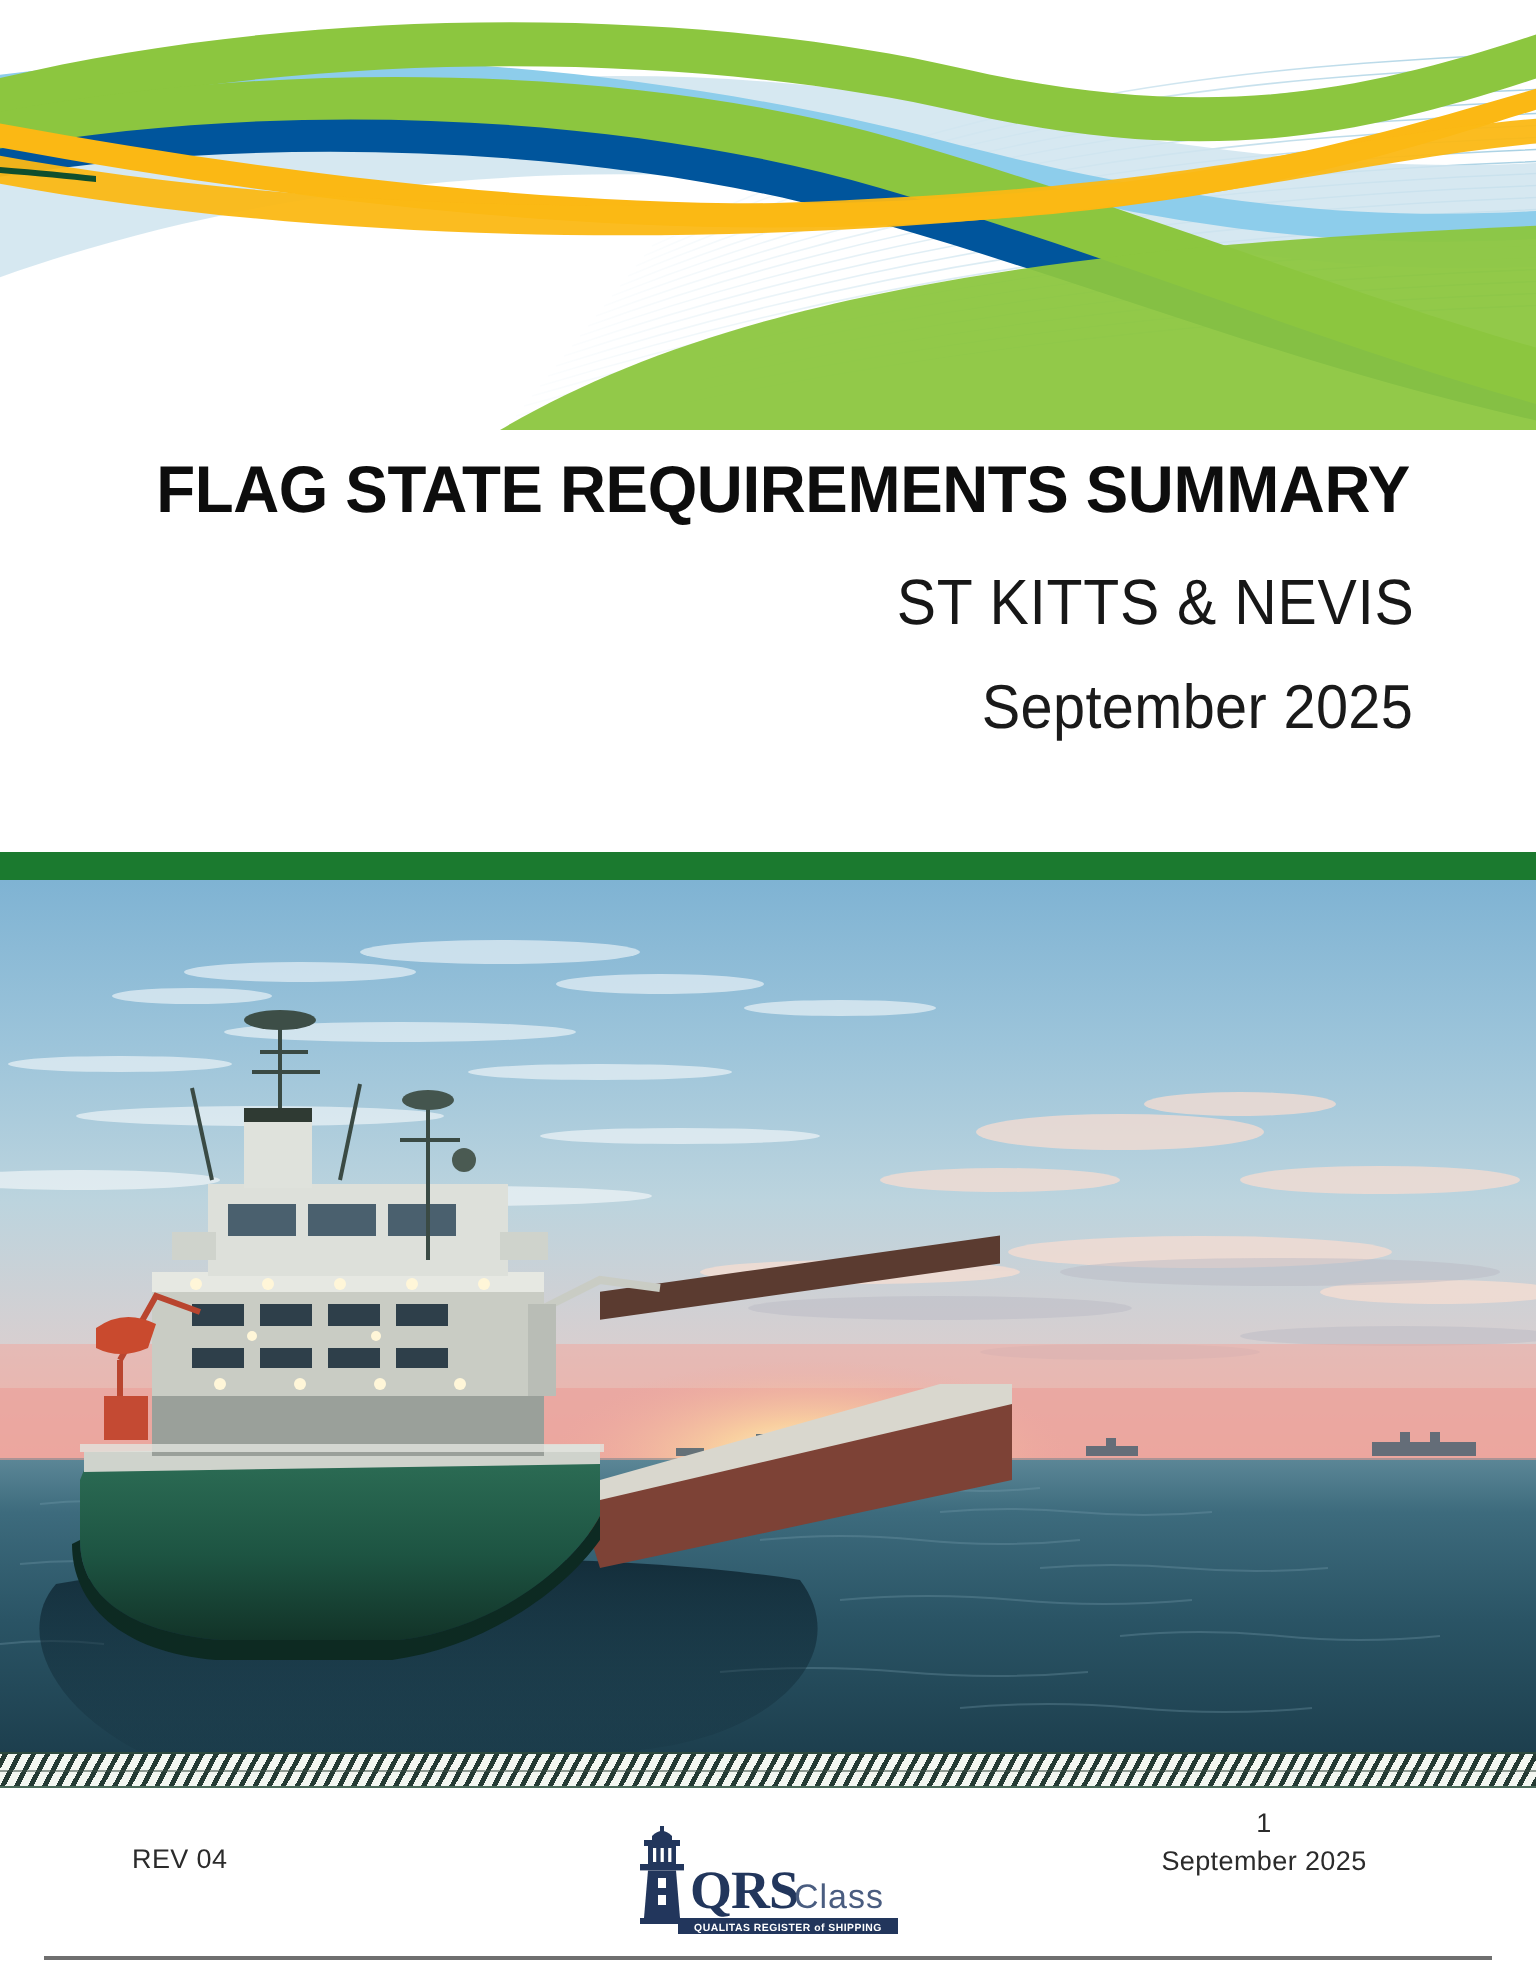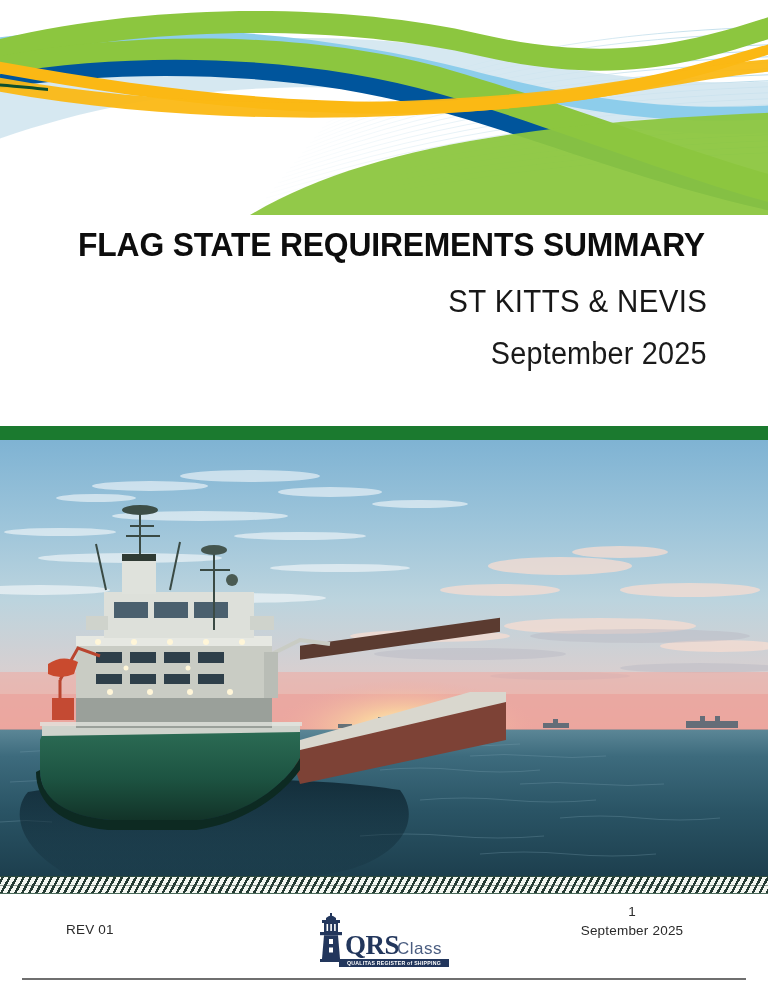--- a/index.html
+++ b/index.html
@@ -467,21 +467,21 @@
       </g>
     </svg>
   </div>
 
   <div class="hatch-strip">
     <div class="hatch-mid"></div>
   </div>
 
   <div class="footer">
 
-    <div class="footer-rev">REV 01</div>
+    <div class="footer-rev">REV 04</div>
 
     <div class="footer-logo">
       <svg viewBox="0 0 150 56" xmlns="http://www.w3.org/2000/svg" aria-hidden="true">
         <g fill="#22365c">
 
           <path d="M17,6 q5,-5 10,0 l0,2 l-10,0 Z"></path>
           <rect x="21" y="1" width="2" height="4"></rect>
 
           <rect x="13" y="8" width="18" height="3"></rect>
 

